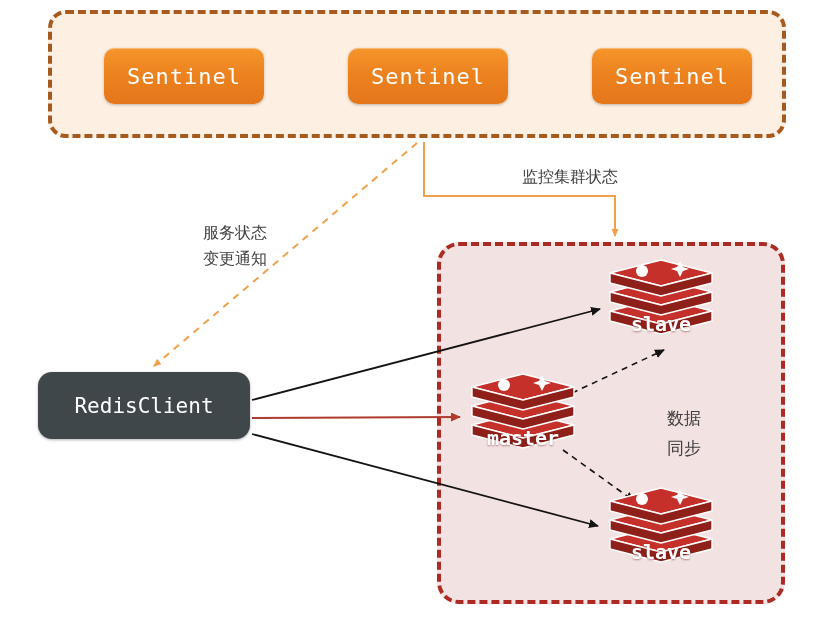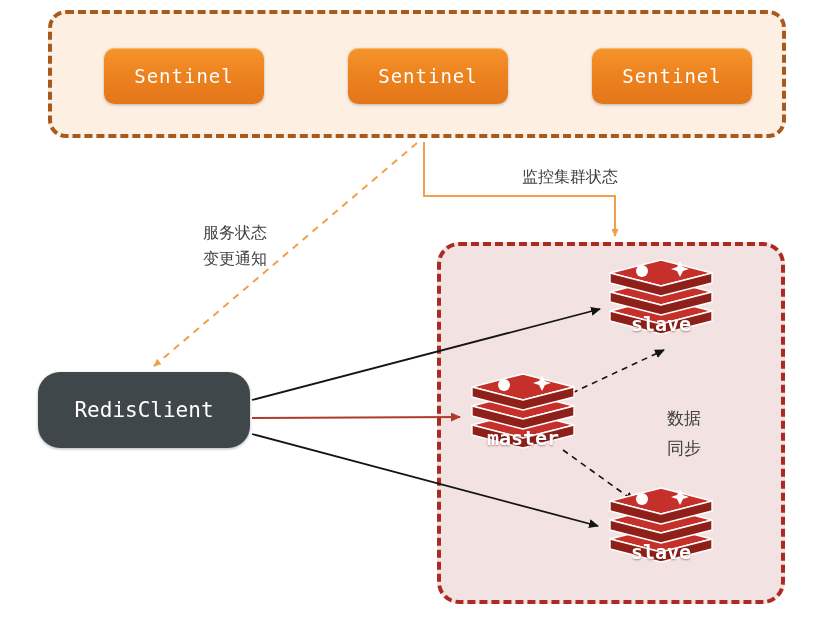--- a/index.html
+++ b/index.html
@@ -26,33 +26,33 @@
   .sentinel-btn {
     position: absolute;
     top: 34px;
     width: 160px; height: 56px;
     border-radius: 10px;
     background: linear-gradient(180deg, #f5952c 0%, #ed831f 45%, #e4761b 100%);
     box-shadow: inset 0 1px 0 rgba(255,255,255,.35), 0 1px 3px rgba(0,0,0,.25);
     display: flex; align-items: center; justify-content: center;
     color: #ffffff;
     font-family: "DejaVu Sans Mono", "Liberation Mono", monospace;
-    font-size: 19px;
+    font-size: 22px;
     letter-spacing: 1px;
   }
   .sb1 { left: 52px; }
   .sb2 { left: 296px; }
   .sb3 { left: 540px; }
   
   .client-node {
     position: absolute;
     left: 38px; top: 372px;
-    width: 212px; height: 76px;
+    width: 212px; height: 67px;
     background: #40474a;
-    border-radius: 22px;
+    border-radius: 14px;
     box-shadow: 0 1px 3px rgba(0,0,0,.3);
     display: flex; align-items: center; justify-content: center;
     color: #ffffff;
     font-family: "DejaVu Sans Mono", "Liberation Mono", monospace;
     font-size: 21px;
   }
   
   .cluster-group {
     position: absolute;
     left: 437px; top: 242px;

